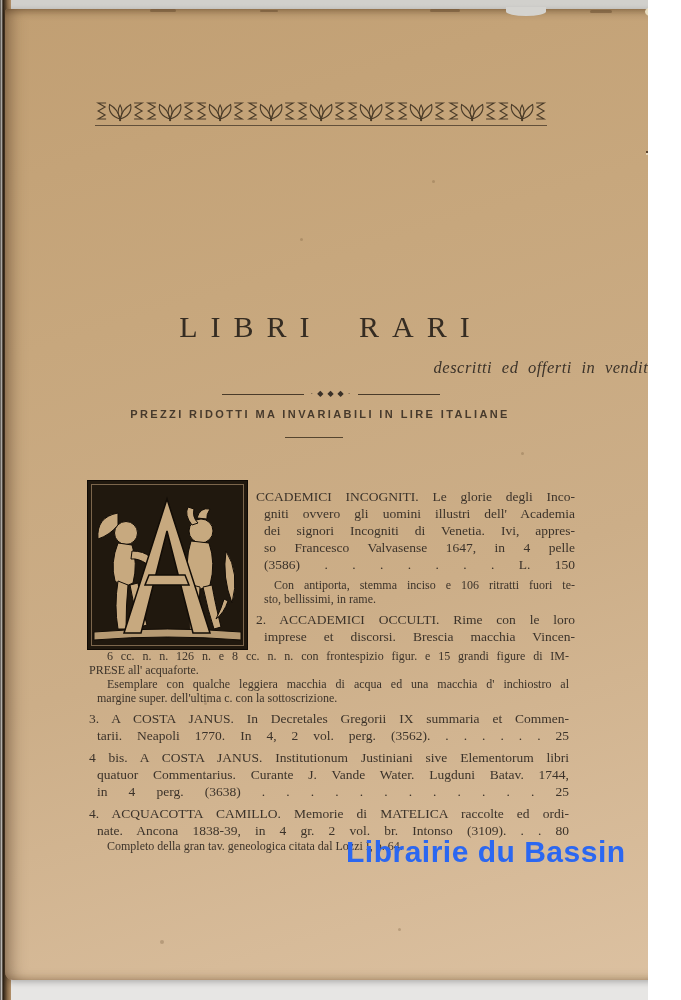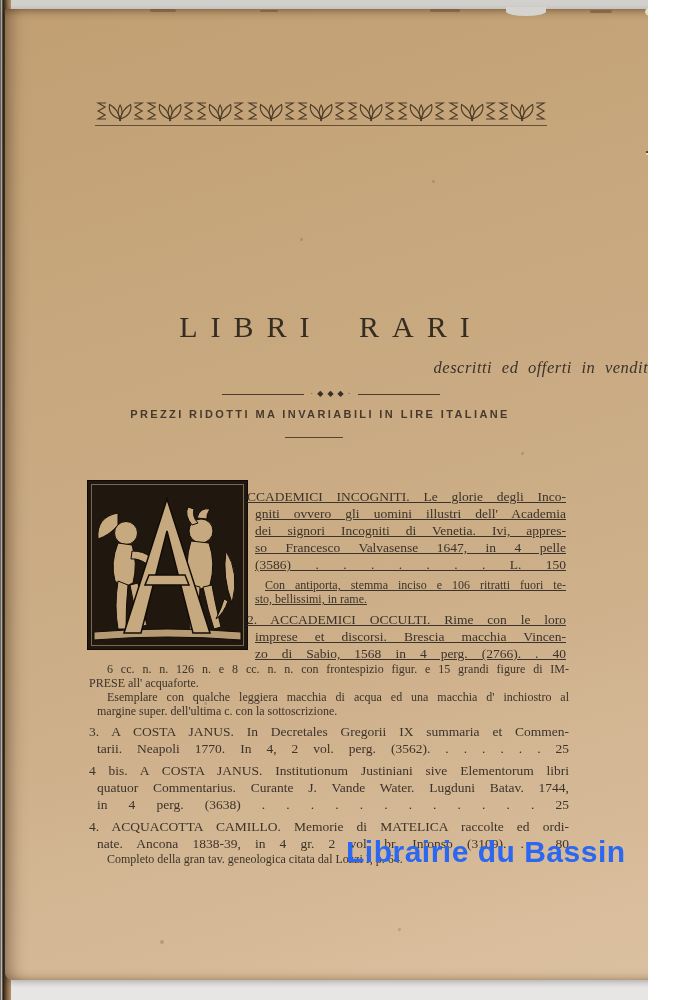--- a/index.html
+++ b/index.html
@@ -43,21 +43,21 @@
   .divider .dots{font-size:8px;letter-spacing:1px;line-height:8px;}
   .motto{position:absolute;left:0;top:399px;width:630px;text-align:center;
     font-family:"Liberation Sans","DejaVu Sans",sans-serif;font-weight:bold;
     font-size:11px;letter-spacing:2.4px;color:#473a2c;}
   .motto-rule{position:absolute;left:280px;top:428px;width:58px;height:1px;background:#55452f;}
 
   
   .content{position:absolute;left:83px;top:472px;width:492px;color:#3c332a;}
   .row1{display:flex;align-items:flex-start;}
   .initial{width:159px;height:168px;flex:0 0 auto;outline:1px solid #0f0a05;}
-  .col-narrow{width:319px;padding-top:7px;text-decoration:underline;}
+  .col-narrow{margin-left:9px;width:319px;padding-top:7px;}
   .full{margin-left:1px;width:480px;}
   .ln{white-space:pre-wrap;}
   .ln.body{font-size:13.5px;line-height:17px;}
   .ln.small{font-size:12px;line-height:14px;}
   .ln.j{text-align:justify;text-align-last:justify;}
   .ln.i1{padding-left:8px;}
   .ln.i2{padding-left:18px;}
   .ln.gap{margin-top:5px;}
 
   .watermark{position:absolute;left:346px;top:835px;
@@ -216,21 +216,20 @@
         <div class="col-narrow" id="colNarrow">
             <div class="ln body j">CCADEMICI INCOGNITI. Le glorie degli Inco-</div>
             <div class="ln body j i1">gniti ovvero gli uomini illustri dell' Academia</div>
             <div class="ln body j i1">dei signori Incogniti di Venetia. Ivi, appres-</div>
             <div class="ln body j i1">so Francesco Valvasense 1647, in 4 pelle</div>
             <div class="ln body j i1">(3586) . . . . . . . L. 150</div>
             <div class="ln small j i2 gap">Con antiporta, stemma inciso e 106 ritratti fuori te-</div>
             <div class="ln small i1">sto, bellissimi, in rame.</div>
             <div class="ln body j gap">2. ACCADEMICI OCCULTI. Rime con le loro</div>
             <div class="ln body j i1">imprese et discorsi. Brescia macchia Vincen-</div>
-            <div class="ln body j i1">zo di Sabio, 1568 in 4 perg. (2766). . 40</div>
           </div>
       </div>
       <div class="full" id="colFull">
           <div class="ln small j i2">6 cc. n. n. 126 n. e 8 cc. n. n. con frontespizio figur. e 15 grandi figure di IM-</div>
           <div class="ln small">PRESE all' acquaforte.</div>
           <div class="ln small j i2">Esemplare con qualche leggiera macchia di acqua ed una macchia d' inchiostro al</div>
           <div class="ln small i1">margine super. dell'ultima c. con la sottoscrizione.</div>
           <div class="ln body j gap">3. A COSTA JANUS. In Decretales Gregorii IX summaria et Commen-</div>
           <div class="ln body j i1">tarii. Neapoli 1770. In 4, 2 vol. perg. (3562). . . . . . . 25</div>
           <div class="ln body j gap">4 bis. A COSTA JANUS. Institutionum Justiniani sive Elementorum libri</div>

